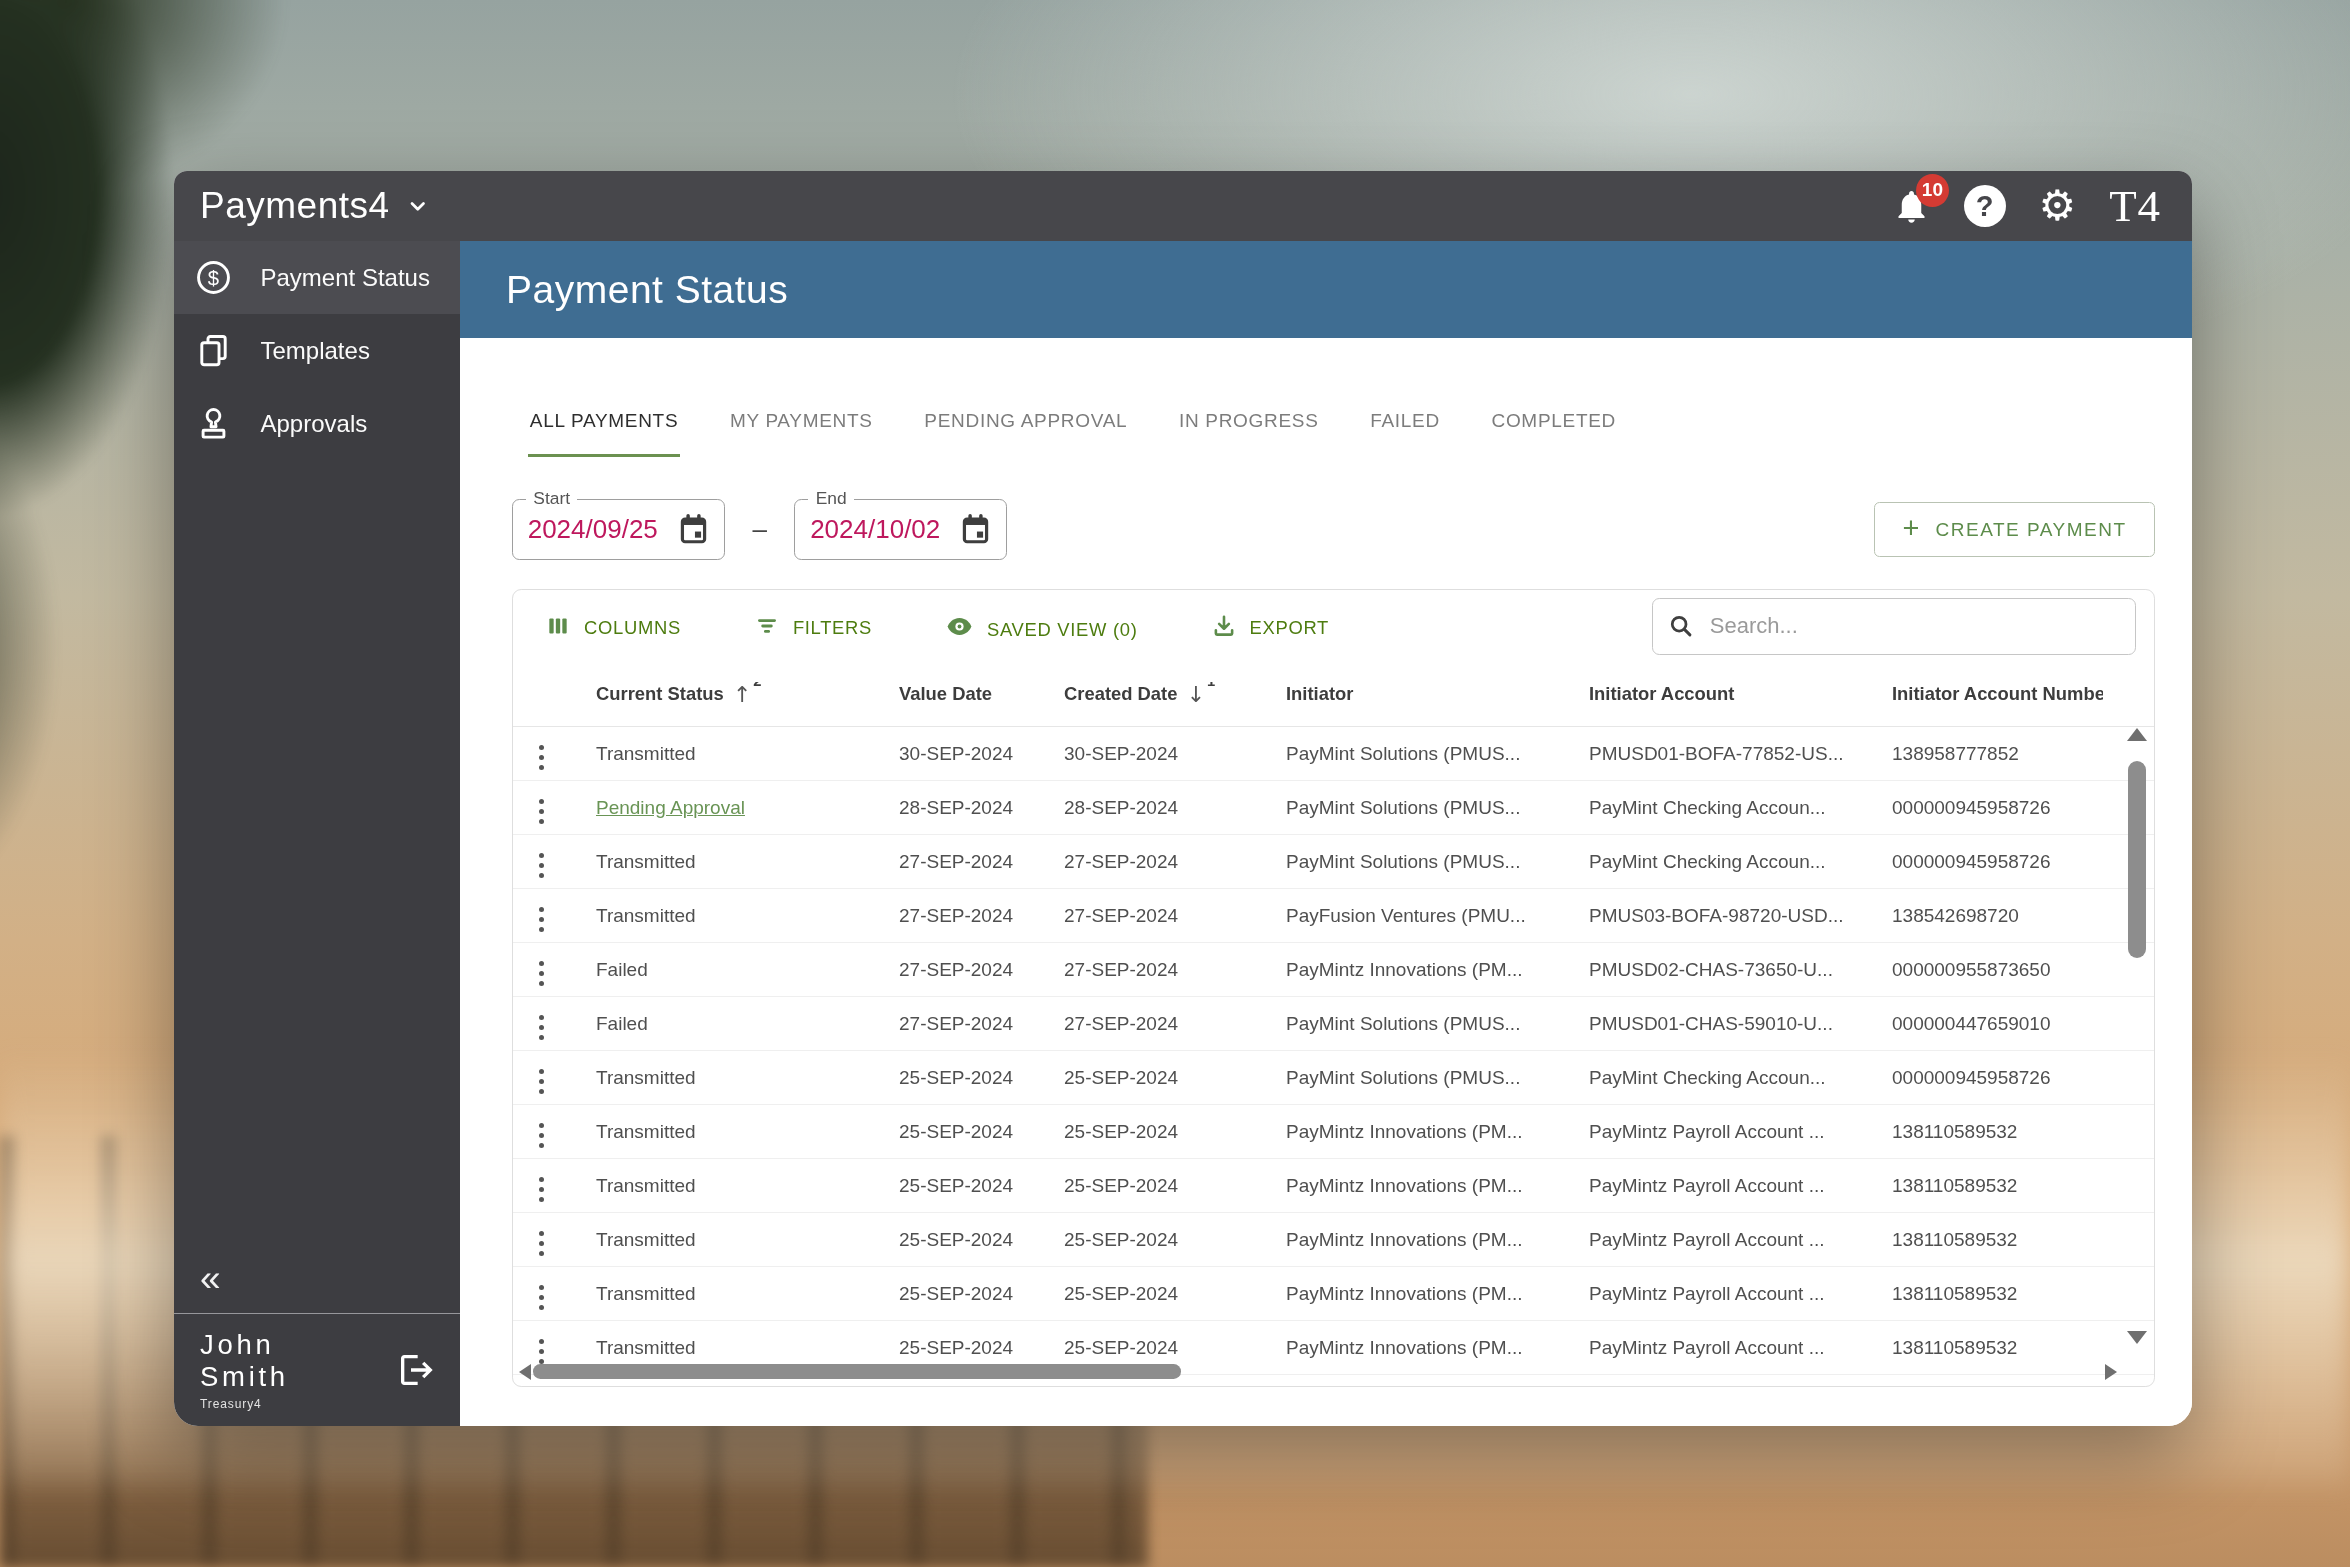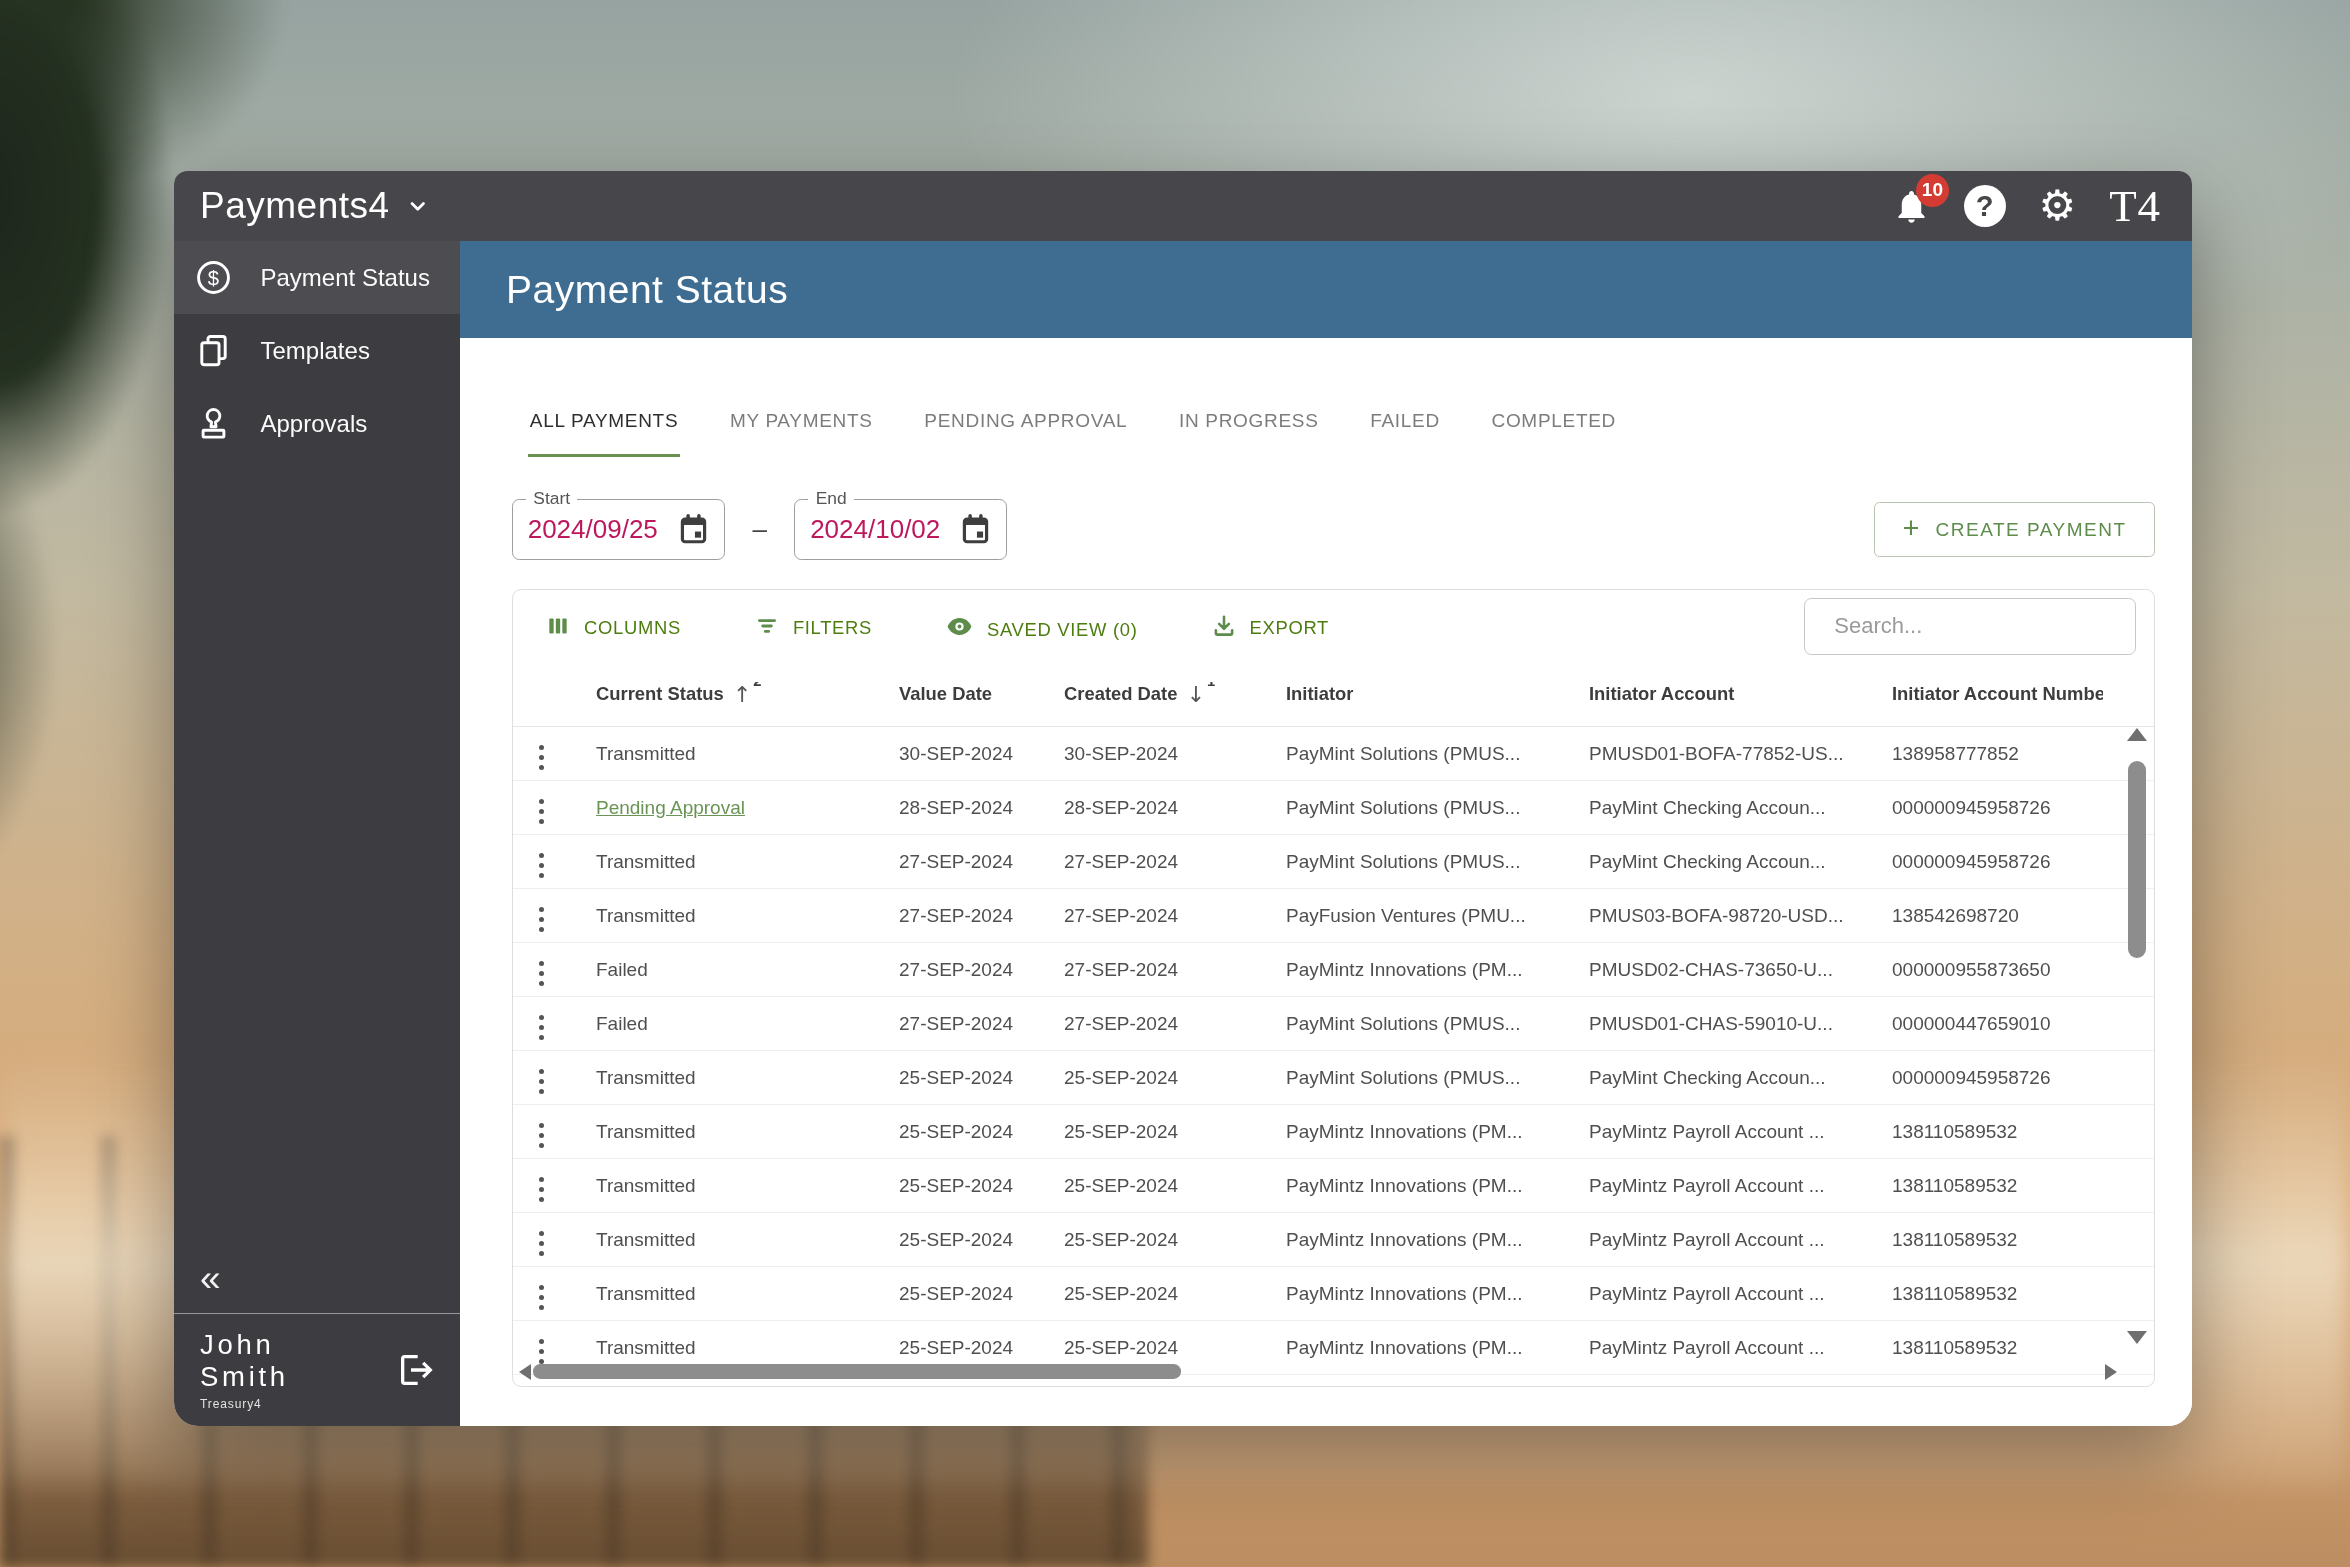--- a/index.html
+++ b/index.html
@@ -103,21 +103,21 @@
   .table-card{
     margin:29px 37px 0 52px;height:798px;border:1.8px solid #dedede;border-radius:9.2px;
     position:relative;box-sizing:border-box;overflow:hidden;background:#fff;
   }
   .toolbar{height:72px;display:flex;align-items:center;padding:0 18.4px 0 26px;gap:61px;}
   .tool-btn{
     display:flex;align-items:flex-end;gap:13px;background:none;border:none;cursor:pointer;
     color:#4d7c0f;font-size:18.4px;letter-spacing:0.7px;font-weight:500;font-family:inherit;white-space:nowrap;
   }
   .search-box{
-    margin-left:auto;width:332px;height:57px;border:1.8px solid #c6c6c6;border-radius:7.3px;
+    margin-left:auto;width:484px;height:57px;border:1.8px solid #c6c6c6;border-radius:7.3px;
     display:flex;align-items:center;padding:0 14.7px;box-sizing:border-box;gap:13px;background:#fff;
   }
   .search-box input{
     border:none;outline:none;font-size:22px;flex:1;font-family:inherit;color:#3c3c3c;background:transparent;
   }
   .search-box input::placeholder{color:#9a9a9a;}
   .grid{display:grid;grid-template-columns:83px 303px 165px 222px 303px 303px 1fr;padding-right:51px;align-items:center;}
   .thead{height:64px;border-bottom:1.8px solid #e6e6e6;font-size:18.4px;font-weight:700;color:#3d3d3d;}
   .thead .hcell{white-space:nowrap;overflow:hidden;display:flex;align-items:center;}
   .sort-arrow{font-size:22px;color:#555;margin-left:9.2px;font-family:"DejaVu Sans",sans-serif;font-weight:400;}

